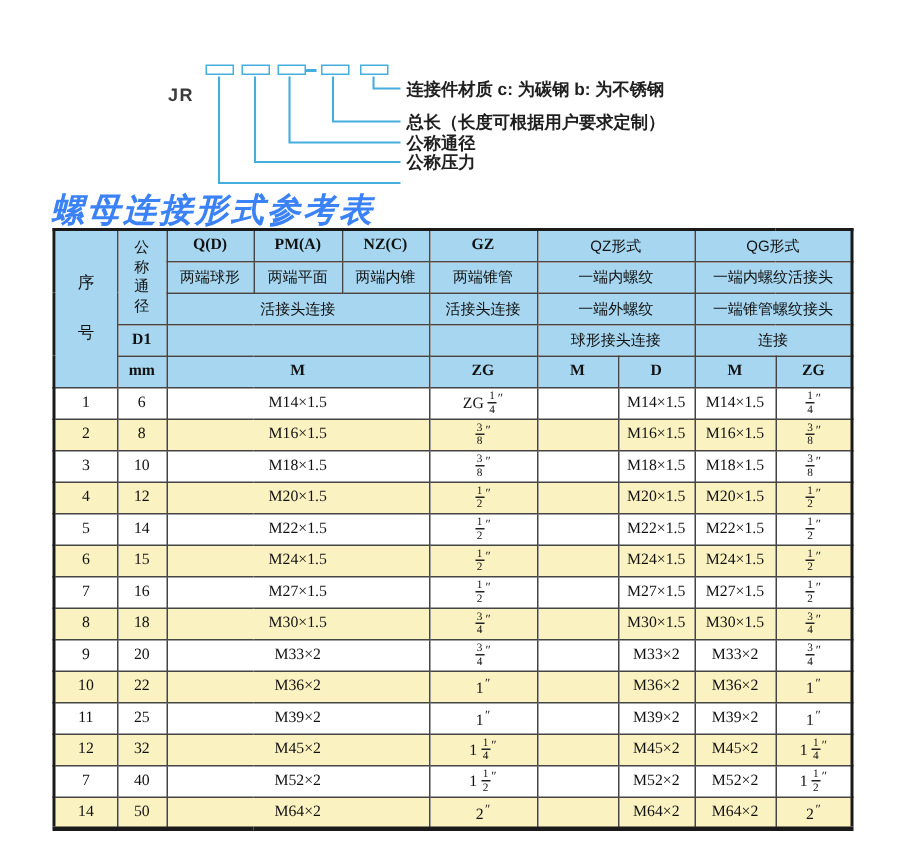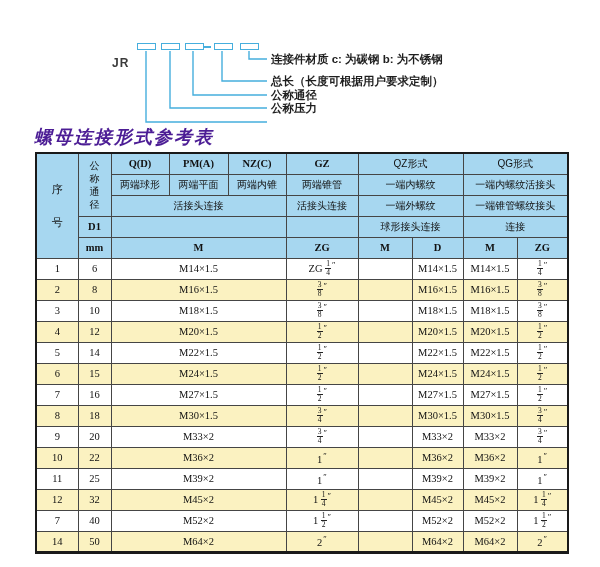--- a/index.html
+++ b/index.html
@@ -12,22 +12,22 @@
   .diagram { position:absolute; left:0; top:0; width:600px; height:150px; }
   .dtitle { position:absolute; left:116px; top:20px; font-size:12.5px; font-weight:bold; color:#222; }
   .dtitle .star { color:#3aabdf; margin-right:2px; font-size:12px; }
   .jr { position:absolute; left:112px; top:40px; font-size:12px; font-weight:bold; color:#3a3a3a; letter-spacing:1px;margin-top:16px; }
   .pbox { position:absolute; top:43px; width:17px; height:5px; border:1.5px solid #46aedd; background:#fff; }
   .pdash { position:absolute; top:46px; left:204px; width:7px; height:2px; background:#46aedd; }
   .connectors { position:absolute; left:0; top:0; width:600px; height:150px; }
   .dlabel { position:absolute; left:271px; font-size:11.5px; font-weight:bold; color:#1f1f1f; white-space:nowrap; }
   
   .ttitle {
-    position:absolute; left:34px; top:125px; font-size:18px; font-weight:bold; font-style:italic;
-    font-family:"Liberation Serif","DejaVu Serif",serif; letter-spacing:2px; color:#4c1d95;
+    position:absolute; left:34px; top:125px; font-size:22px; font-weight:bold; font-style:italic;
+    font-family:"Liberation Serif","DejaVu Serif",serif; letter-spacing:2px; color:#3b82f6;
   }
   
   table.ref {
     position:absolute; left:35px; top:152px; width:532px;
     border-collapse:collapse; table-layout:fixed;
     border:2px solid #1a1a1a; border-bottom-width:3px;
   }
   .ref th, .ref td { border:1px solid #454545; padding:0; text-align:center; vertical-align:middle; overflow:hidden; }
   .ref thead tr { height:21px; }
   .ref thead th { background:#a7d7f0; font-weight:normal; font-size:10px; color:#111; }

